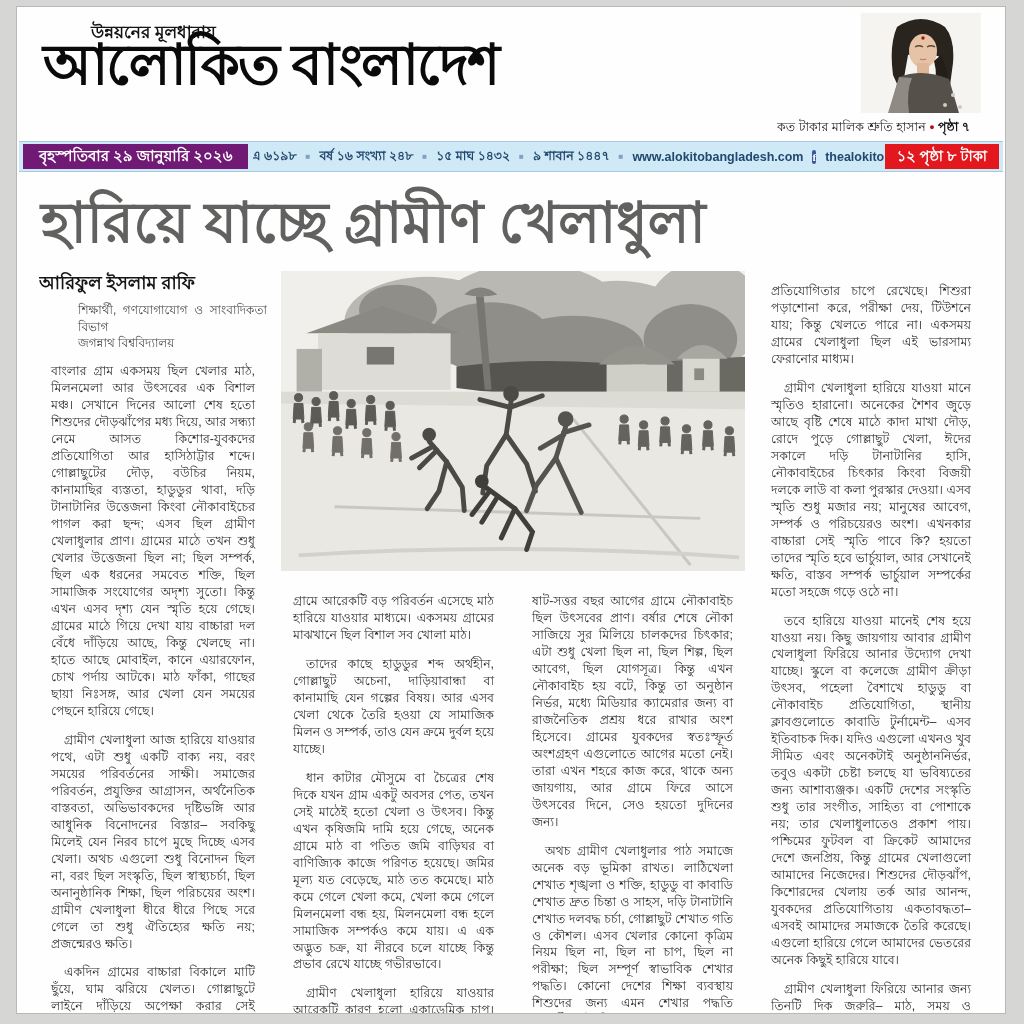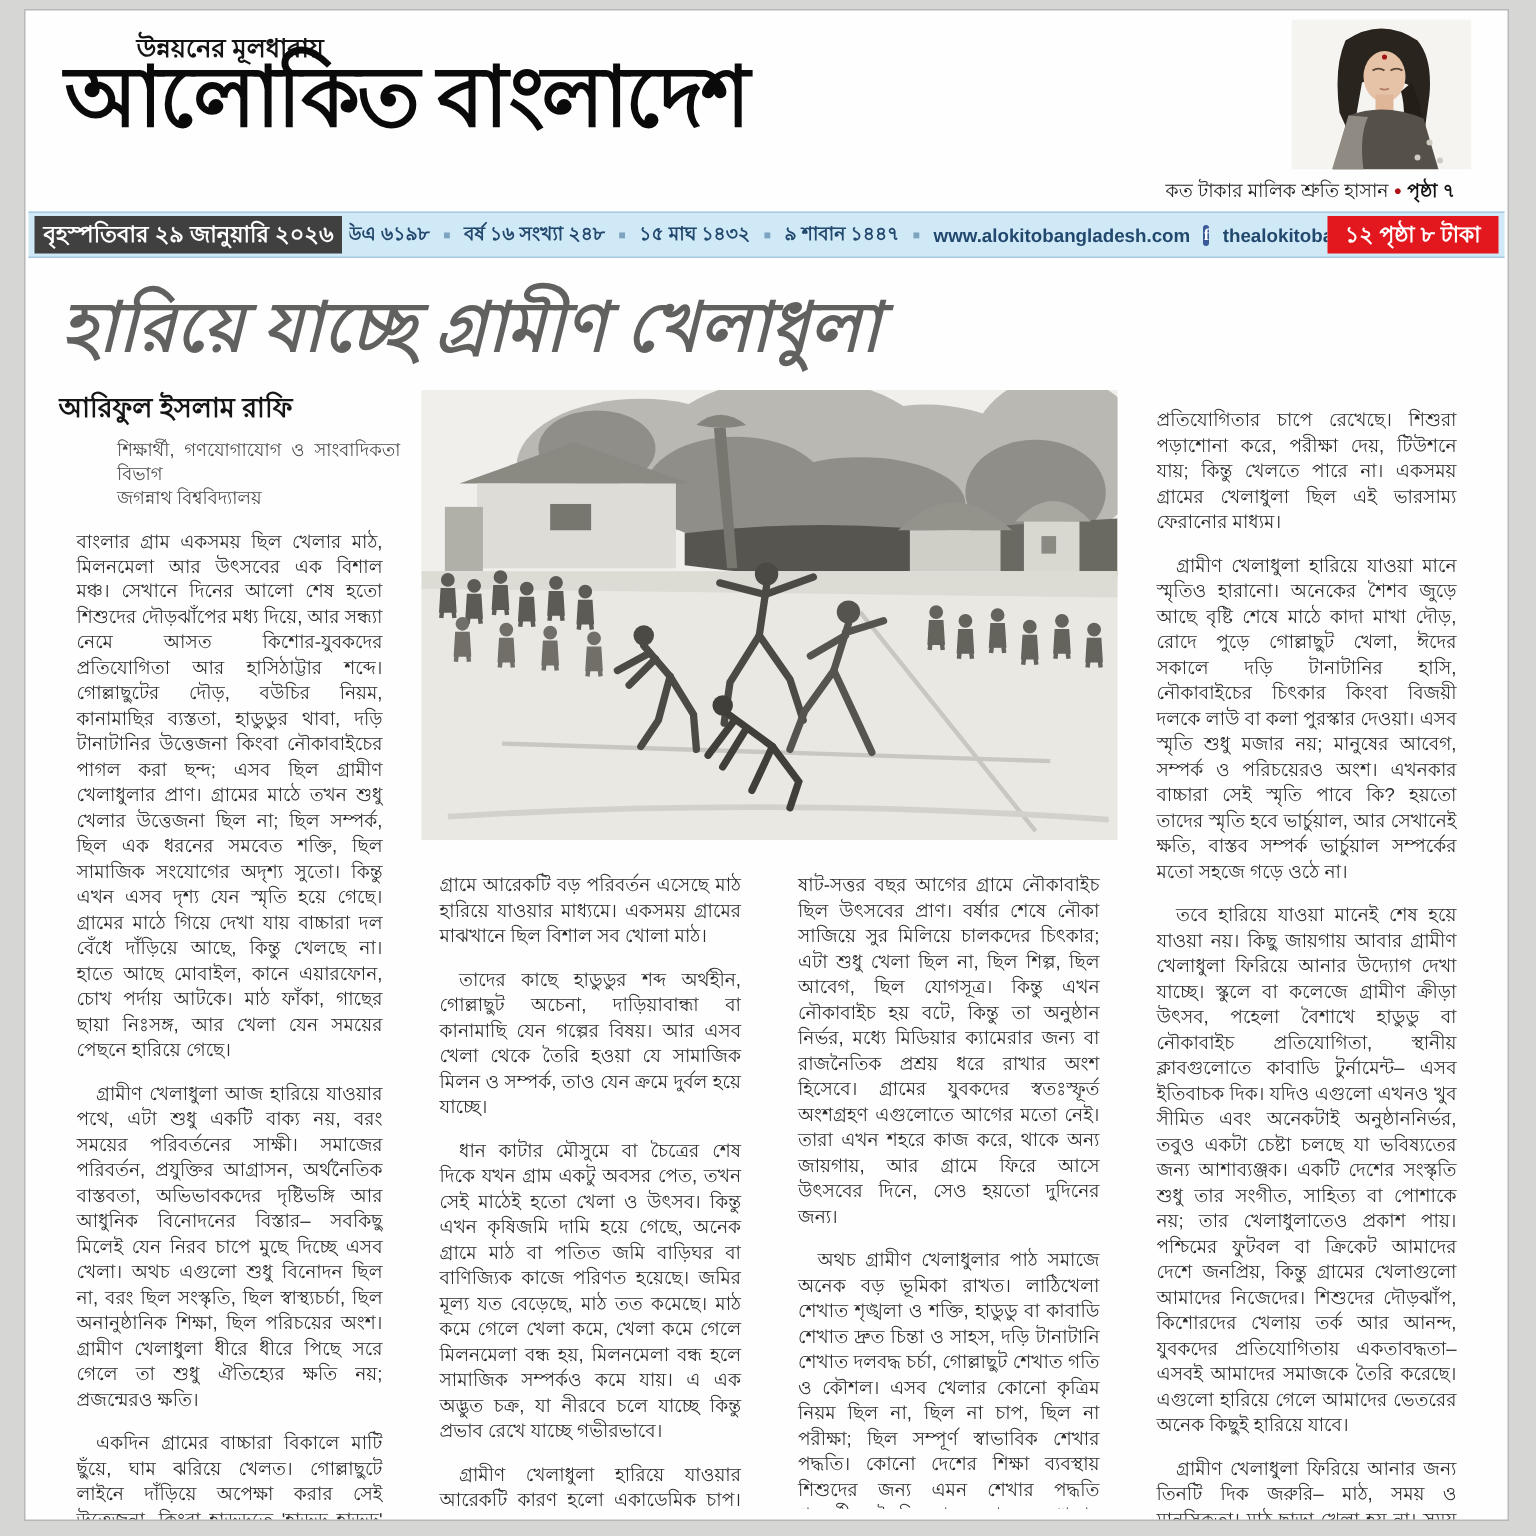--- a/index.html
+++ b/index.html
@@ -36,44 +36,44 @@
   .teaser-caption .dot { color: #b01116; font-size: 9px; vertical-align: 1px; }
   .teaser-caption .pref { font-weight: bold; color: #111; }
   
   .datebar {
     display: flex; align-items: stretch; height: 31px;
     background: #cfe9f7;
     border-top: 1px solid #a6cbe2; border-bottom: 1px solid #a6cbe2;
     margin: 0 2px;
   }
   .datebox {
-    background: #404040; color: #fff; font-weight: bold; font-size: 15px;
-    display: flex; align-items: center; padding: 0 6px; margin: 2px 5px 2px 4px;
+    background: #701a75; color: #fff; font-weight: bold; font-size: 15px;
+    display: flex; align-items: center; padding: 0 16px; margin: 2px 5px 2px 4px;
   }
   .datemeta {
     flex: 1; display: flex; align-items: center; justify-content: center;
     gap: 9px; color: #23486e; font-size: 12.5px; font-weight: bold;
     white-space: nowrap; overflow: hidden;
   }
   .sep { color: #7da3bf; font-size: 8px; }
   .fb-icon {
     width: 14px; height: 14px; background: #3b5998; color: #fff;
     border-radius: 2px; display: inline-flex; align-items: center;
     justify-content: center; font-size: 11px; font-weight: bold;
     font-family: "Liberation Serif", serif;
   }
   .fb-icon::before { content: "f"; }
   .pricebox {
     background: #e3171e; color: #fff; font-weight: bold; font-size: 14.5px;
     display: flex; align-items: center; padding: 0 12px; margin: 2px 4px 2px 0;
   }
   
   .headline {
-    font-size: 46px; color: #616160; font-weight: 600;
-    padding: 22px 24px 16px; line-height: 1.05; font-style: italic;
+    font-size: 56px; color: #616160; font-weight: 600;
+    padding: 22px 24px 16px; line-height: 1.05;
   }
   .byline { margin-bottom: 12px; }
   .author { font-size: 18px; font-weight: bold; color: #151515; margin-bottom: 7px; }
   .affil { font-size: 12px; color: #4a4a4a; line-height: 1.35; margin-left: 39px; }
   
   .body-row { display: flex; gap: 14px; padding: 2px 22px 0; }
   .col { text-align: justify; font-size: 12.4px; line-height: 1.37; color: #2d2d2d; overflow: hidden; }
   .col p { margin: 12px; }
   .col p + p { text-indent: 13px; }
   .col1 { width: 228px; flex: 0 0 auto; height: 760px; }

